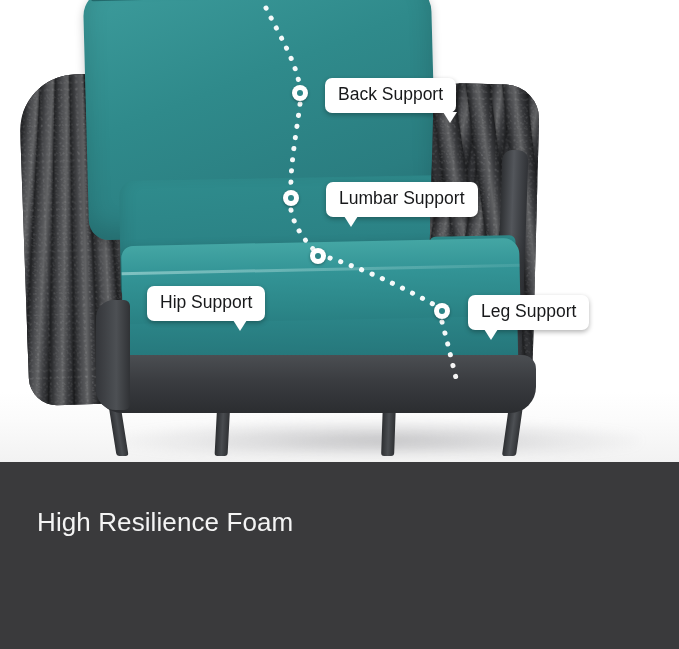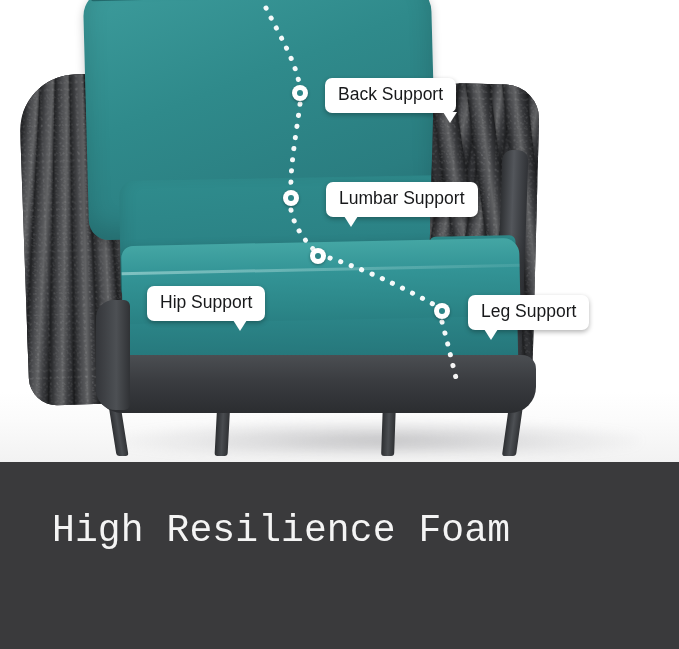--- a/index.html
+++ b/index.html
@@ -168,26 +168,26 @@
   .m2{left:283px;top:190px;}
   .m3{left:310px;top:248px;}
   .m4{left:434px;top:303px;}
 
   
   #banner{
     position:absolute;left:0;top:462px;width:679px;height:187px;
     background:#3a3a3c;
   }
   #banner .headline{
-    position:absolute;left:52px;top:44px;
+    position:absolute;left:37px;top:44px;
     color:#f4f4f4;
-    font-size:38px;
+    font-size:26px;
     line-height:1.30;
     letter-spacing:.1px;
-    font-family:Liberation Mono, monospace;
+    font-family:Liberation Sans, sans-serif;
   }
   #banner .headline .l2{display:block;}
 
   .sr{position:absolute;width:1px;height:1px;overflow:hidden;clip:rect(0 0 0 0);}
 </style>
 </head>
 <body>
 
 <div id="stage">
 

